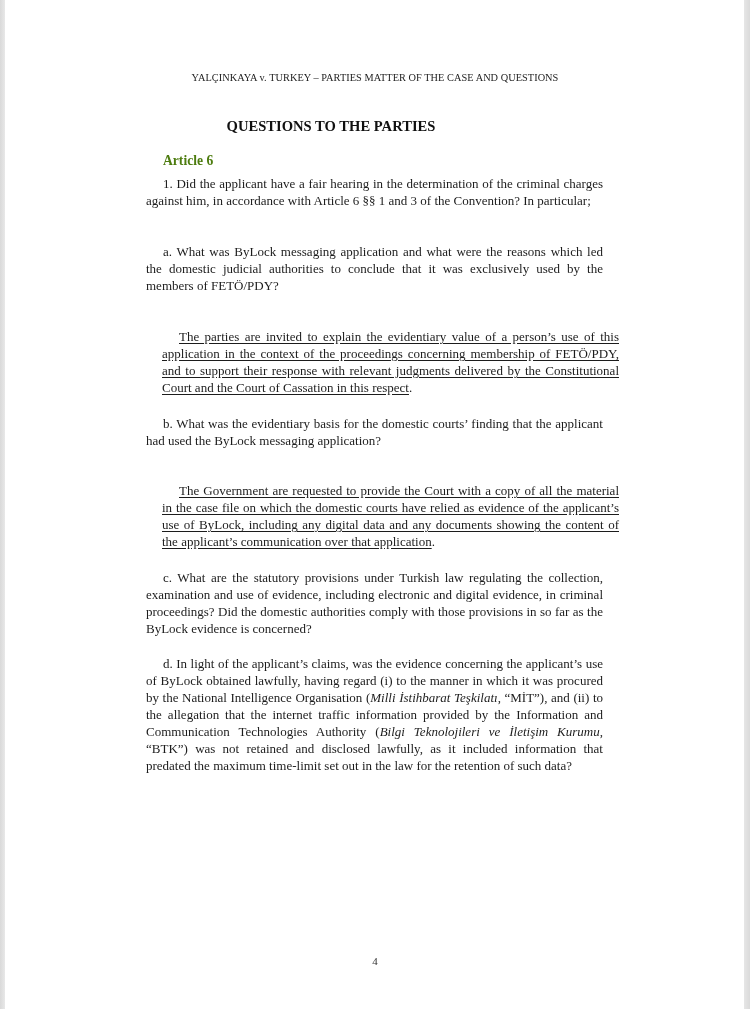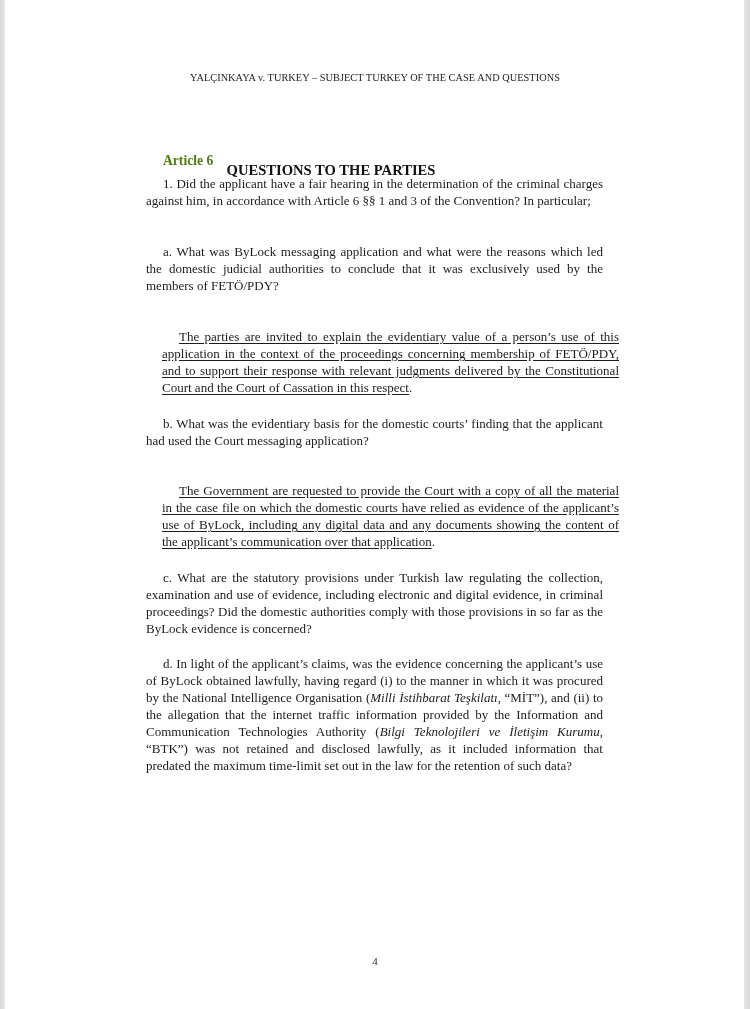--- a/index.html
+++ b/index.html
@@ -20,21 +20,21 @@
   .edge-left {
     position: absolute; left: 0; top: 0; width: 5px; height: 1009px;
     background: linear-gradient(to right, #d9d9d9, #e8e8e8);
   }
   .header {
     position: absolute; top: 72px; left: 0; width: 750px; text-align: center;
     font-size: 10.3px; letter-spacing: 0.05px; color: #222;
   }
   .title {
     position: absolute; top: 118px; left: 0; width: 662px; text-align: center;
-    font-size: 14.6px; font-weight: bold; color: #111; margin-top: 44px;
+    font-size: 14.6px; font-weight: bold; color: #111;
   }
   .article {
     position: absolute; top: 153px; left: 163px;
     font-size: 13.6px; font-weight: bold; color: #4d7c0f;
   }
   .para {
     position: absolute; left: 146px; width: 457px;
     font-size: 13px; line-height: 17px; text-align: justify;
     text-indent: 17px; color: #1c1c1c;
   }
@@ -44,31 +44,31 @@
     font-size: 11px; color: #333;
   }
 </style>
 </head>
 <body>
 
 <div class="edge-left"></div>
 <div class="page"></div>
 <div class="edge-right"></div>
 
-<div class="header">YALÇINKAYA v. TURKEY – SUBJECT TURKEY OF THE CASE AND QUESTIONS</div>
+<div class="header">YALÇINKAYA v. TURKEY – PARTIES MATTER OF THE CASE AND QUESTIONS</div>
 <div class="title">QUESTIONS TO THE PARTIES</div>
 <div class="article">Article 6</div>
 
 <p class="para" style="top:175px; margin:0;">1. Did the applicant have a fair hearing in the determination of the criminal charges against him, in accordance with Article 6 §§ 1 and 3 of the Convention? In particular;</p>
 
 <p class="para" style="top:243px; margin:0;">a. What was ByLock messaging application and what were the reasons which led the domestic judicial authorities to conclude that it was exclusively used by the members of FETÖ/PDY?</p>
 
 <p class="para" style="top:312px; margin:16px;"><u>The parties are invited to explain the evidentiary value of a person’s use of this application in the context of the proceedings concerning membership of FETÖ/PDY, and to support their response with relevant judgments delivered by the Constitutional Court and the Court of Cassation in this respect</u><span>.</span></p>
 
-<p class="para" style="top:415px; margin:0;">b. What was the evidentiary basis for the domestic courts’ finding that the applicant had used the Court messaging application?</p>
+<p class="para" style="top:415px; margin:0;">b. What was the evidentiary basis for the domestic courts’ finding that the applicant had used the ByLock messaging application?</p>
 
 <p class="para" style="top:466px; margin:16px;"><u>The Government are requested to provide the Court with a copy of all the material in the case file on which the domestic courts have relied as evidence of the applicant’s use of ByLock, including any digital data and any documents showing the content of the applicant’s communication over that application</u><span>.</span></p>
 
 <p class="para" style="top:569px; margin:0;">c. What are the statutory provisions under Turkish law regulating the collection, examination and use of evidence, including electronic and digital evidence, in criminal proceedings? Did the domestic authorities comply with those provisions in so far as the ByLock evidence is concerned?</p>
 
 <p class="para" style="top:655px; margin:0;"><span>d. In light of the applicant’s claims, was the evidence concerning the applicant’s use of ByLock obtained lawfully, having regard (i) to the manner in which it was procured by the National Intelligence Organisation (</span><i>Milli İstihbarat Teşkilatı</i><span>, “MİT”), and (ii) to the allegation that the internet traffic information provided by the Information and Communication Technologies Authority (</span><i>Bilgi Teknolojileri ve İletişim Kurumu</i><span>, “BTK”) was not retained and disclosed lawfully, as it included information that predated the maximum time-limit set out in the law for the retention of such data?</span></p>
 
 <div class="pagenum">4</div>
 
 </body></html>

